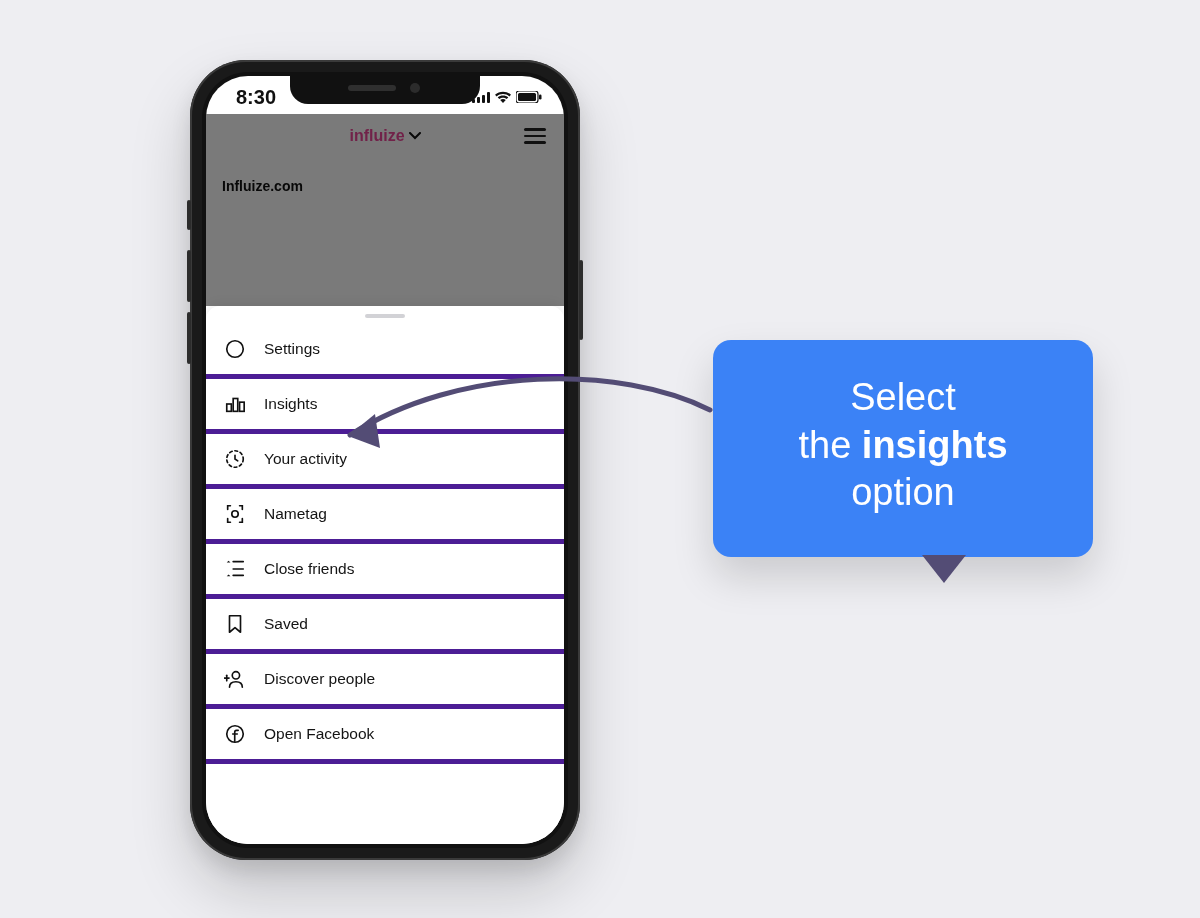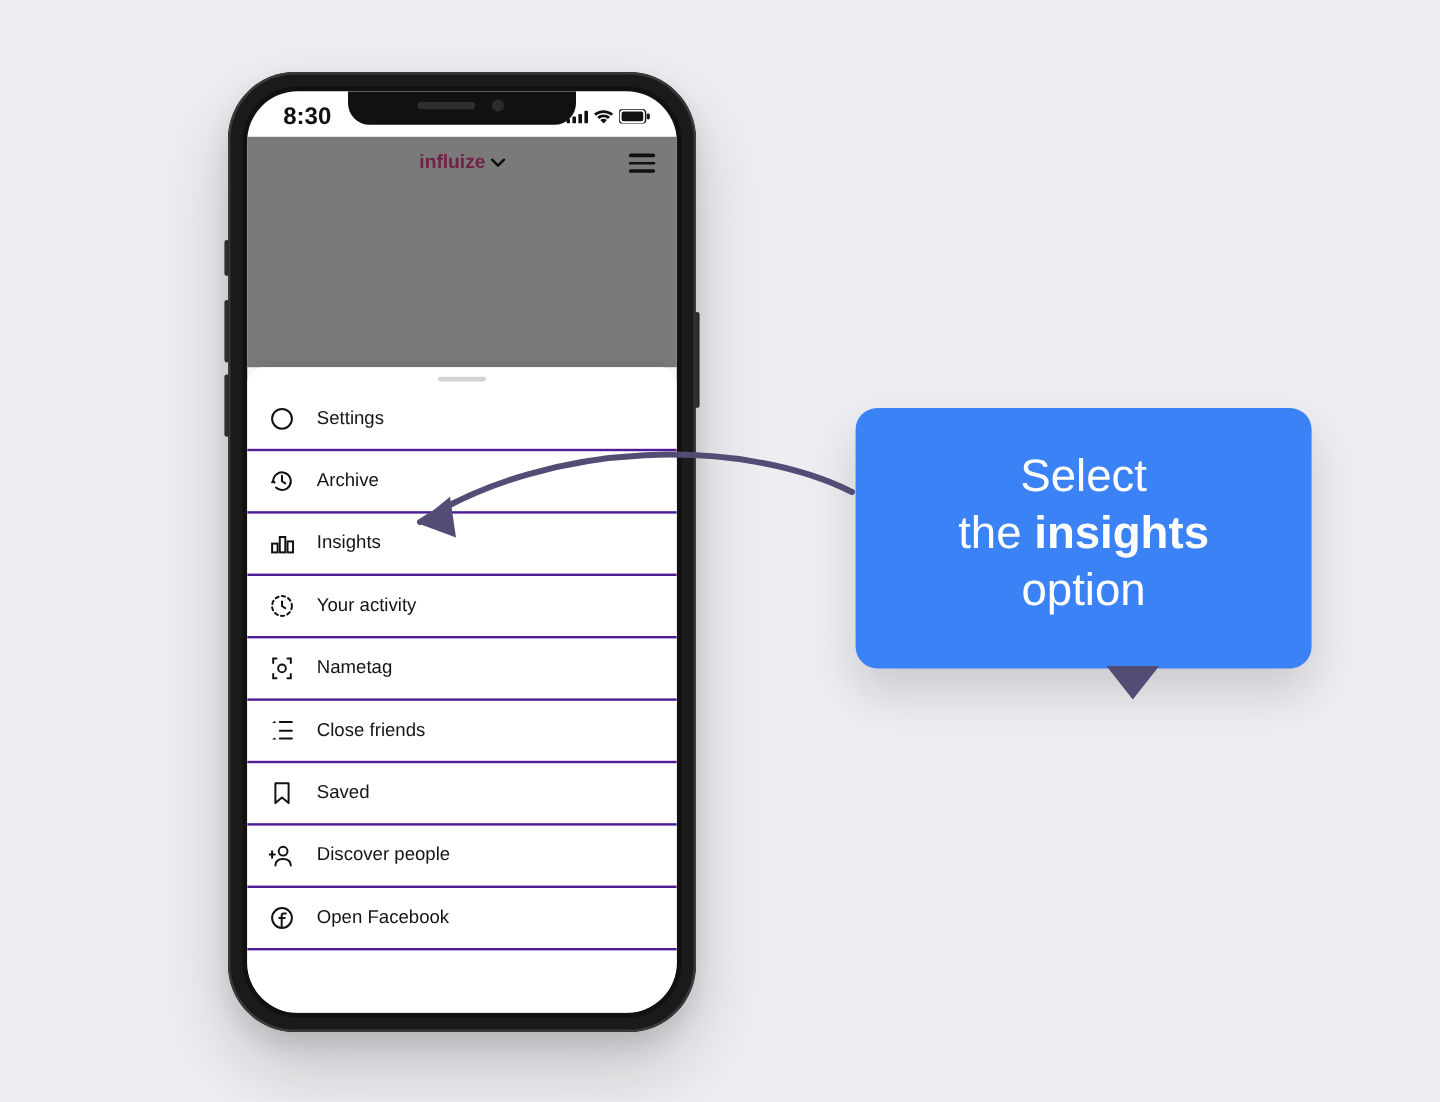--- a/index.html
+++ b/index.html
@@ -196,21 +196,21 @@
   height: 4px;
   background: #d2d2d6;
   border-radius: 3px;
   margin: 8px auto 6px;
 }
 .menu-item {
   display: flex;
   align-items: center;
   gap: 18px;
   padding: 14px 18px;
-  border-bottom: 2px solid #4c1d95;
+  border-bottom: 5px solid #4c1d95;
   font-size: 15.5px;
   color: #141414;
   cursor: pointer;
 }
 .menu-item .mi-icon { width: 22px; height: 22px; flex: 0 0 22px; }
 
 
 .callout {
   position: absolute;
   left: 713px;
@@ -300,46 +300,37 @@
               </svg>
           </div>
           <div class="hamburger">
             <span></span>
               <span></span>
               <span></span>
           </div>
         </div>
         <div class="ph-main">
         </div>
+        <div class="bio">Influize.com</div>
       </div>
 
       <div class="dim-overlay"></div>
 
       <div class="sheet">
         <div class="grab"></div>
 
         <div class="menu-item">
           <span class="mi-icon">
             <svg viewBox="0 0 24 24" width="22" height="22" fill="none" stroke="#111" stroke-width="1.8">
                 <circle cx="12" cy="12" r="9"></circle>
               </svg>
           </span>
           <span>Settings</span>
         </div>
 
-        <div class="menu-item">
-          <span class="mi-icon">
-            <svg viewBox="0 0 24 24" width="22" height="22" fill="none" stroke="#111" stroke-width="1.8" stroke-linecap="round">
-                <path d="M12 7 V12 L15 14"></path>
-                <path d="M4 12 a8 8 0 1 1 2.5 5.8"></path>
-                <polyline points="3,13 4,12 5.2,13.2"></polyline>
-              </svg>
-          </span>
-          <span>Archive</span>
-        </div>
 
         <div class="menu-item">
           <span class="mi-icon">
             <svg viewBox="0 0 24 24" width="22" height="22" fill="none" stroke="#111" stroke-width="1.8">
                 <rect x="3" y="12" width="5" height="8"></rect>
                 <rect x="10" y="6" width="5" height="14"></rect>
                 <rect x="17" y="10" width="5" height="10"></rect>
               </svg>
           </span>
           <span>Insights</span>

